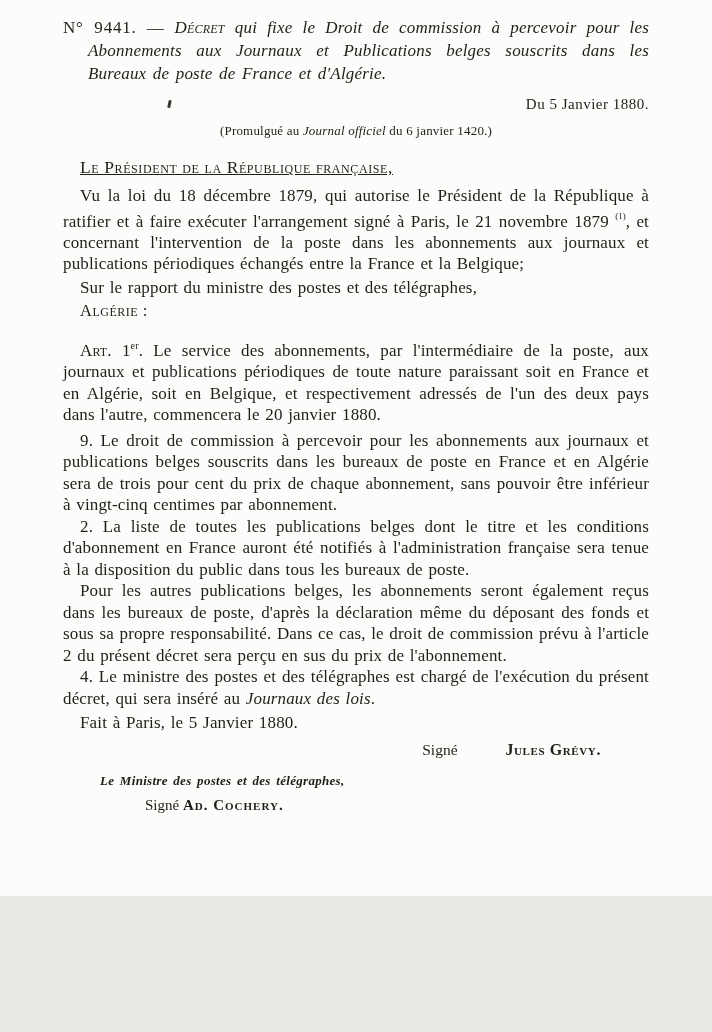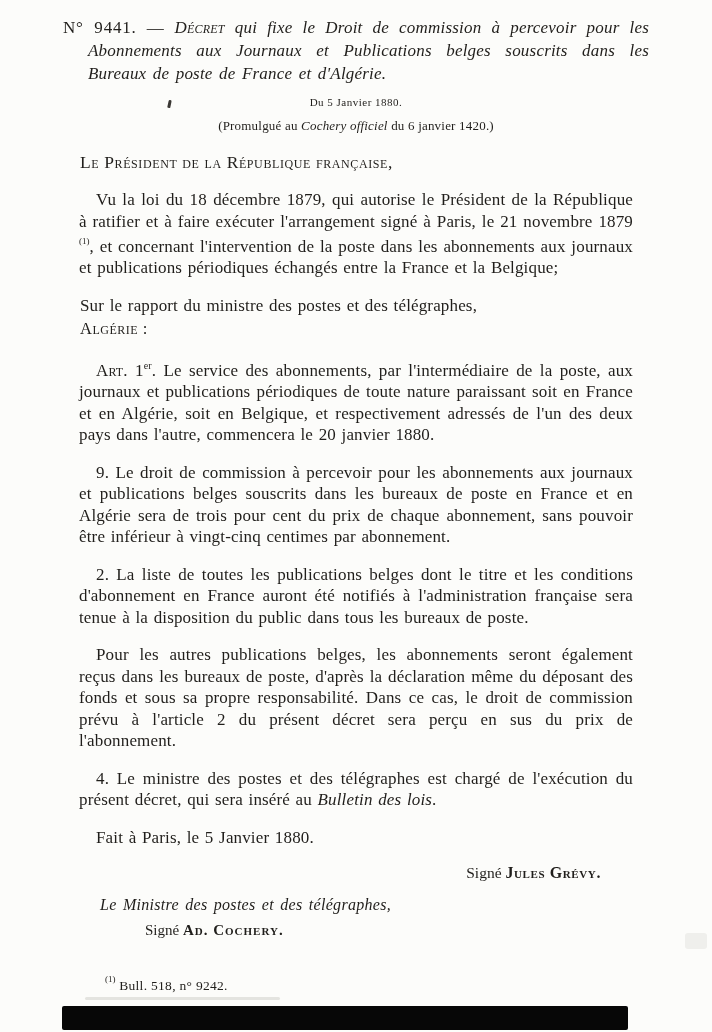--- a/index.html
+++ b/index.html
@@ -3,67 +3,68 @@
 <meta charset="utf-8">
 <style>
   :root{
     --page-background:#fcfcfa;
     --ink:#201e1b;
     --scan-bar:#070707;
   }
   html,body{margin:0;padding:0;background:#e9e9e6;}
   .page{
     position:relative;
-    width:712px;height:1032px;
+    width:712px;height:896px;
     background:var(--page-background);
     font-family:"Liberation Serif","DejaVu Serif",serif;
     color:var(--ink);
     overflow:hidden;
     margin:0 auto;
   }
   .content{position:absolute;left:63px;top:16px;width:586px;}
 
   
   .title-block{
     margin:0;padding-left:25px;text-indent:-25px;
     font-style:italic;font-size:17px;line-height:23px;
     text-align:justify;letter-spacing:0.2px;word-spacing:2px;
   }
   .title-num{font-style:normal;letter-spacing:0.8px;}
   .sc{font-variant:small-caps;}
-  .date-line{margin:11px 0 0 0;text-align:center;font-size:11px;letter-spacing:0.5px;}
+  .date-line{margin:11px 0 0 0;text-align:right;font-size:15px;letter-spacing:0.5px;}
   .promulg-line{margin:10px 0 0 0;text-align:center;font-size:13px;letter-spacing:0.2px;}
   .promulg-line .it{font-style:italic;}
 
   
   .body-block{margin-top:16px;}
   .president-line{
     margin:18px 0 7px 0;text-indent:17px;font-size:17.5px;
     letter-spacing:0.6px;
+    text-decoration:underline;
   }
   .par{
-    margin:16px;font-size:17px;line-height:21.5px;
+    margin:0;font-size:17px;line-height:21.5px;
     text-align:justify;text-indent:17px;
     letter-spacing:0.15px;word-spacing:1.2px;
   }
   .par.space-above{margin-top:4px;}
   .decrete-line{margin:3px 0 14px 0;font-size:16.5px;text-indent:17px;letter-spacing:0.5px;}
   .rapport-line{margin:2px 0 3px 0;}
   .note-ref{font-size:9px;position:relative;top:-1px;letter-spacing:0;}
   .art-sup{font-size:10px;}
   .it{font-style:italic;}
 
   
   .place-date{margin-top:3px;}
   .sign-president{
     margin:7px 48px 0 0;text-align:right;font-size:15.5px;
   }
-  .sign-president .name{font-variant:small-caps;font-weight:700;font-size:16px;letter-spacing:0.6px;}
+  .sign-president .name{font-variant:small-caps;font-weight:700;font-size:16px;letter-spacing:0.6px;margin-left:44px;}
   .minister-title{
-    margin:14px 0 0 37px;font-size:16px;font-style:italic;font-weight:400;
+    margin:14px 0 0 37px;font-size:13px;font-style:italic;font-weight:700;
     letter-spacing:0.3px;word-spacing:2px;
   }
   .sign-minister{margin:8px 0 0 82px;font-size:15px;}
   .sign-minister .name{font-variant:small-caps;font-weight:600;letter-spacing:1px;}
 
   
   .footnote{
     position:absolute;left:105px;top:962px;font-size:13.5px;letter-spacing:0.3px;
   }
   .footnote .note-ref{font-size:9px;top:-2px;}
@@ -93,21 +94,21 @@
   <div class="content">
 
     <p class="title-block"><span class="title-num">N° 9441.</span>
       <span class="title-num">—</span>
       <span class="sc">Décret</span>
       <span>qui fixe le Droit de commission à percevoir pour les Abonnements aux Journaux et Publications belges souscrits dans les Bureaux de poste de France et d'Algérie.</span></p>
 
     <p class="date-line">Du 5 Janvier 1880.</p>
 
     <p class="promulg-line"><span>(Promulgué au</span>
-      <span class="it">Cochery officiel</span>
+      <span class="it">Journal officiel</span>
       <span>du 6 janvier 1420.)</span></p>
 
     <div class="body-block">
 
       <p class="president-line sc">Le Président de la République française,</p>
 
       <p class="par"><span>Vu la loi du 18 décembre 1879, qui autorise le Président de la République à ratifier et à faire exécuter l'arrangement signé à Paris, le 21 novembre 1879</span> <sup class="note-ref">(1)</sup><span>, et concernant l'intervention de la poste dans les abonnements aux journaux et publications périodiques échangés entre la France et la Belgique;</span></p>
 
       <p class="par rapport-line">Sur le rapport du ministre des postes et des télégraphes,</p>
 
@@ -115,21 +116,21 @@
 
       <p class="par"><span class="sc">Art.</span><span> 1</span><sup class="art-sup">er</sup><span>. Le service des abonnements, par l'intermédiaire de la poste, aux journaux et publications périodiques de toute nature paraissant soit en France et en Algérie, soit en Belgique, et respectivement adressés de l'un des deux pays dans l'autre, commencera le 20 janvier 1880.</span></p>
 
       <p class="par space-above">9. Le droit de commission à percevoir pour les abonnements aux journaux et publications belges souscrits dans les bureaux de poste en France et en Algérie sera de trois pour cent du prix de chaque abonnement, sans pouvoir être inférieur à vingt-cinq centimes par abonnement.</p>
 
 
       <p class="par">2. La liste de toutes les publications belges dont le titre et les conditions d'abonnement en France auront été notifiés à l'administration française sera tenue à la disposition du public dans tous les bureaux de poste.</p>
 
       <p class="par">Pour les autres publications belges, les abonnements seront également reçus dans les bureaux de poste, d'après la déclaration même du déposant des fonds et sous sa propre responsabilité. Dans ce cas, le droit de commission prévu à l'article 2 du présent décret sera perçu en sus du prix de l'abonnement.</p>
 
-      <p class="par"><span>4. Le ministre des postes et des télégraphes est chargé de l'exécution du présent décret, qui sera inséré au</span> <span class="it">Bulletin des lois</span><span>.</span></p>
+      <p class="par"><span>4. Le ministre des postes et des télégraphes est chargé de l'exécution du présent décret, qui sera inséré au</span> <span class="it">Journaux des lois</span><span>.</span></p>
 
       <p class="par place-date">Fait à Paris, le 5 Janvier 1880.</p>
 
       <p class="sign-president"><span>Signé</span> <span class="name">Jules Grévy.</span></p>
 
       <p class="minister-title">Le Ministre des postes et des télégraphes,</p>
 
       <p class="sign-minister"><span>Signé</span> <span class="name">Ad. Cochery.</span></p>
 
     </div>

